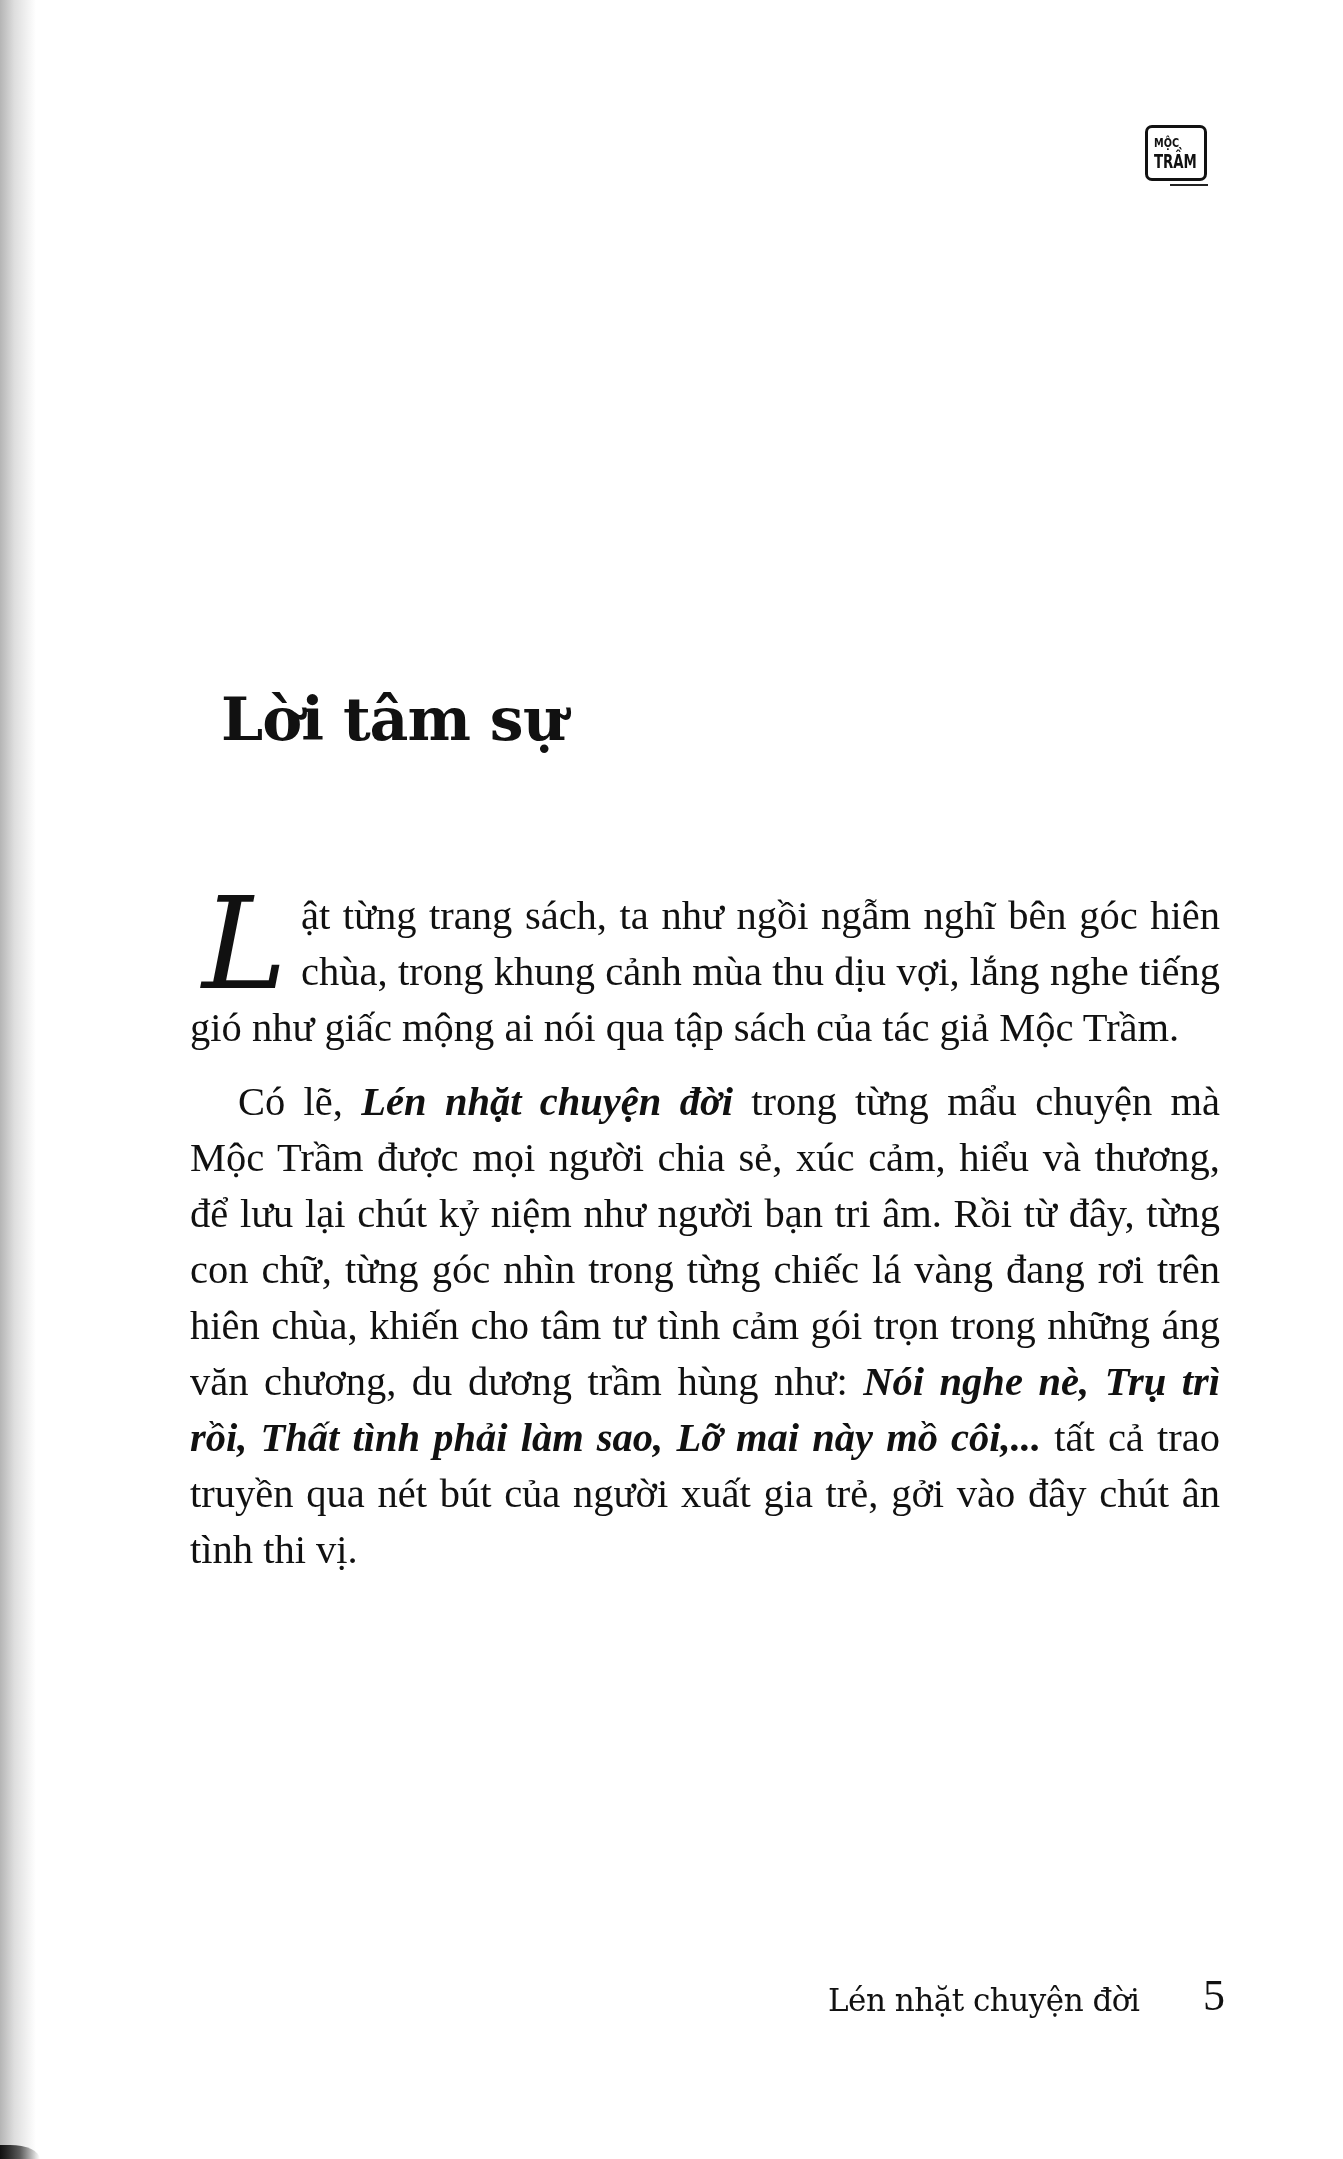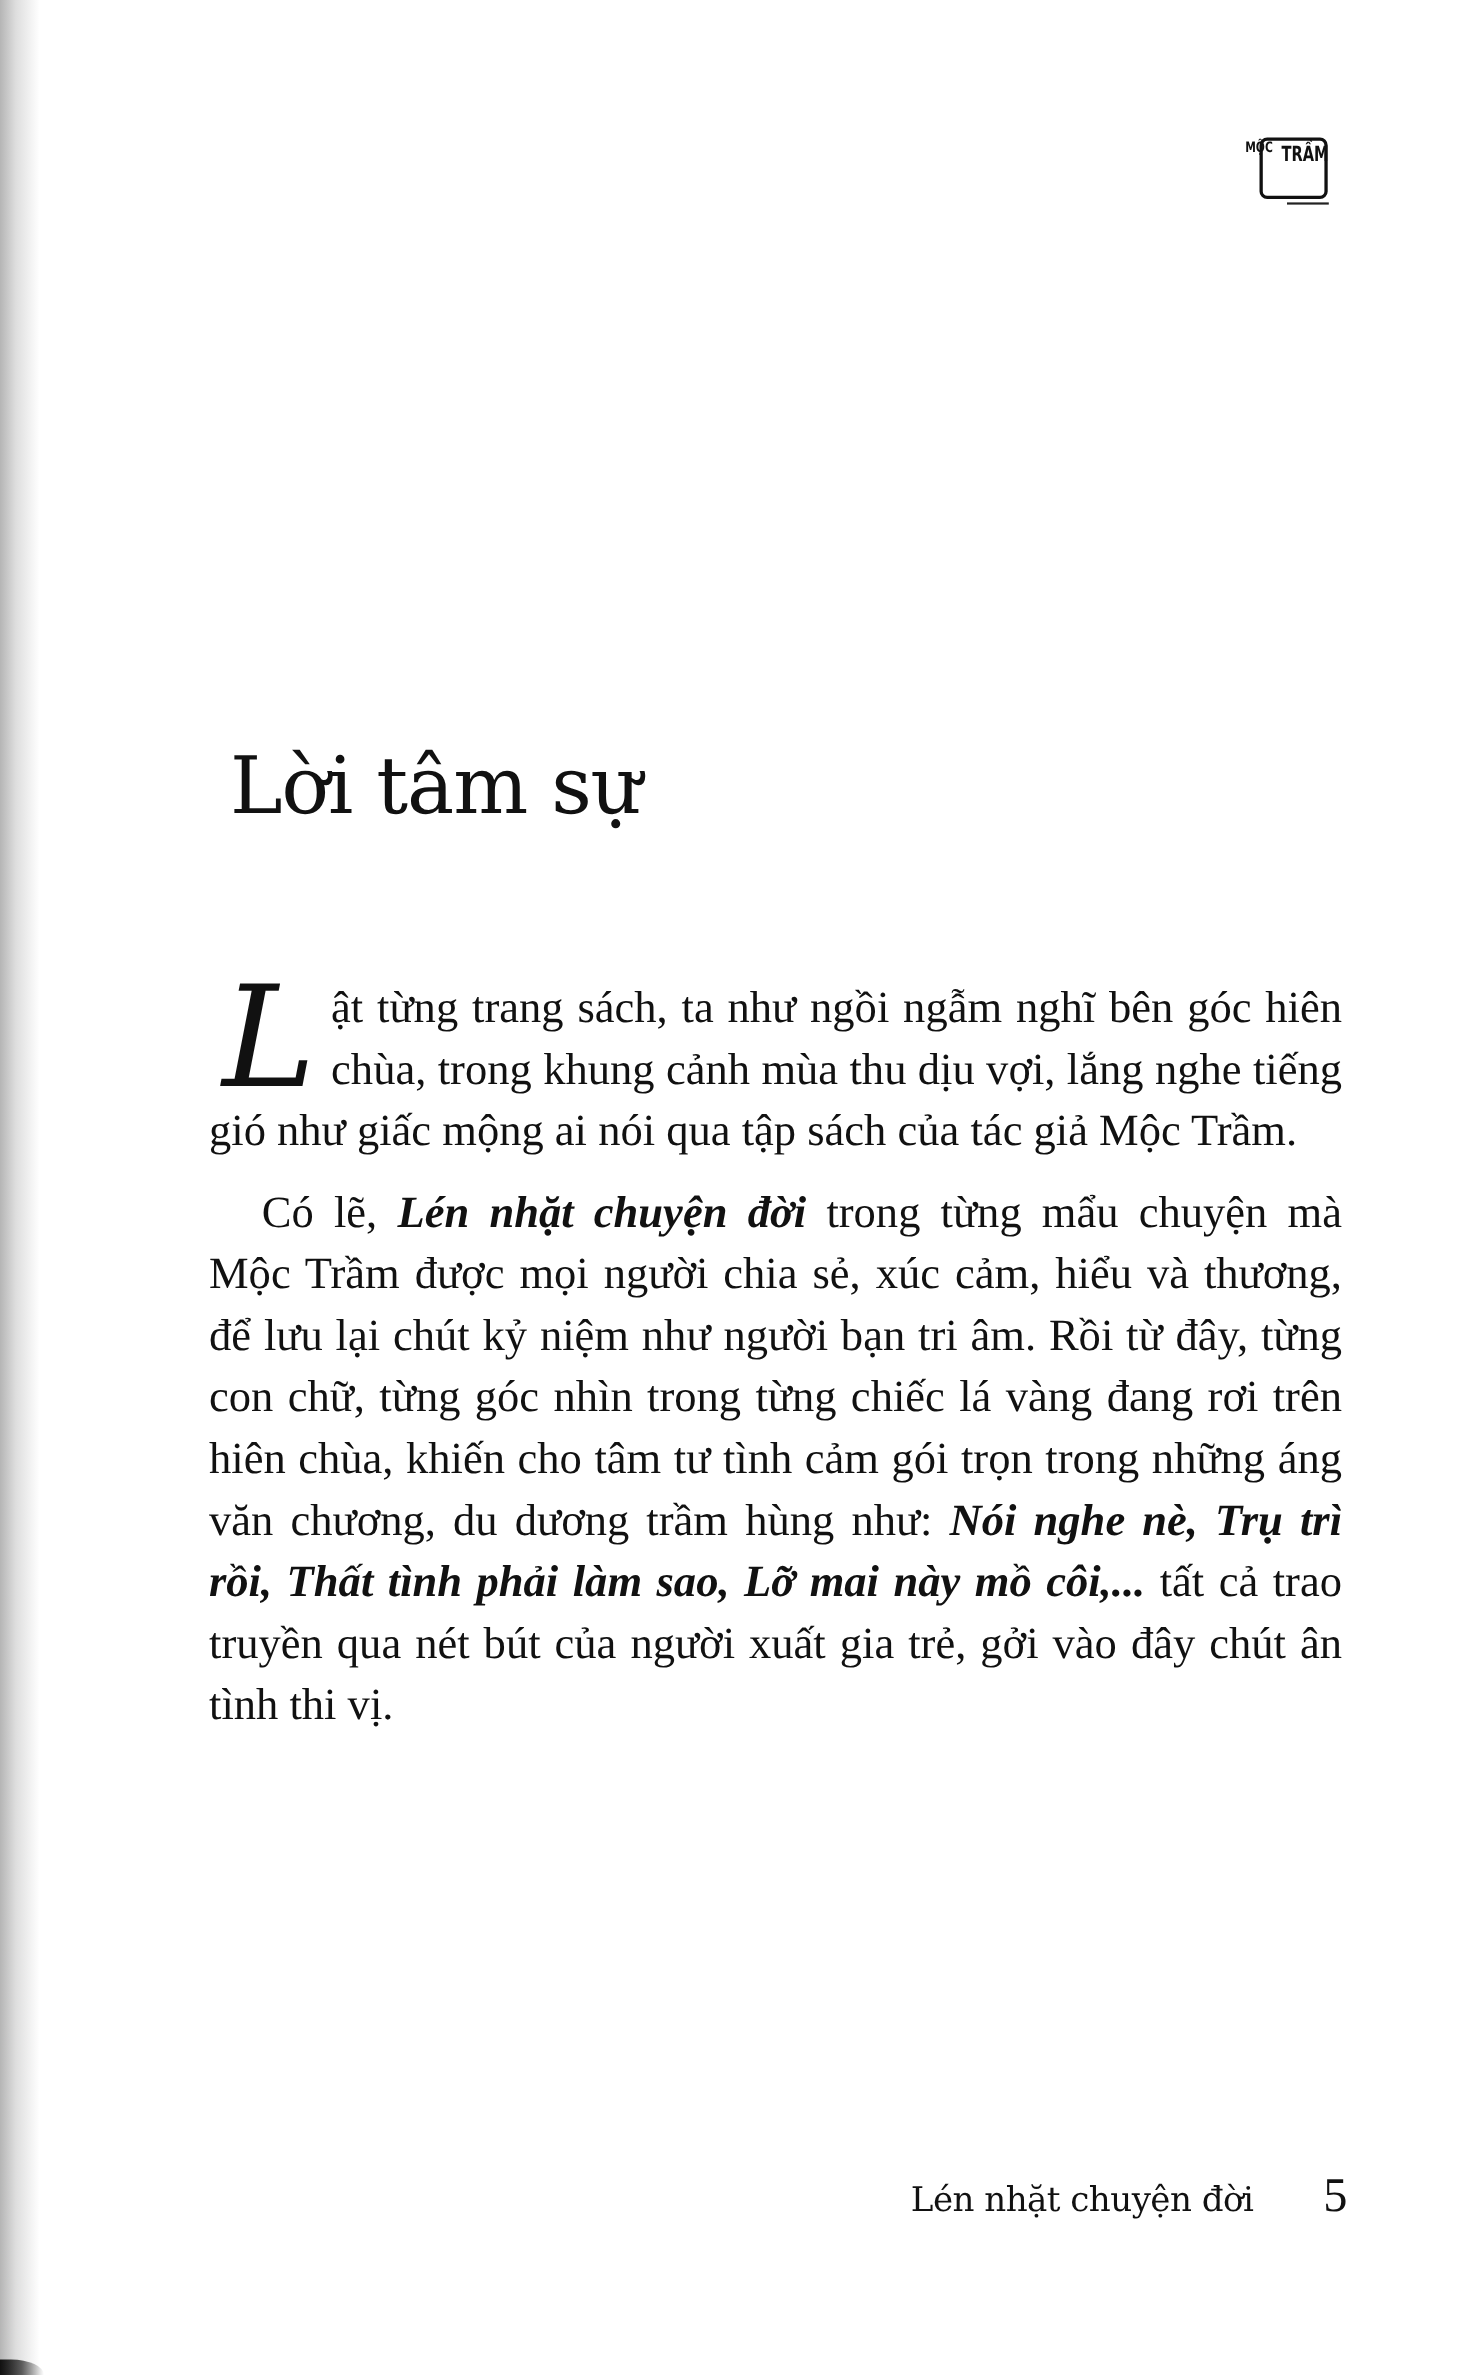--- a/index.html
+++ b/index.html
@@ -33,21 +33,21 @@
     .stamp {
       position: absolute;
       left: 1145px;
       top: 125px;
       width: 62px;
       height: 56px;
       border: 3px solid #111;
       border-radius: 7px;
       box-sizing: border-box;
       display: flex;
-      flex-direction: row;
+      flex-direction: column;
       justify-content: center;
       align-items: flex-start;
       padding-left: 6px;
       font-family: "DejaVu Sans", sans-serif;
       font-weight: bold;
       line-height: 1;
       letter-spacing: 0px;
     }
     .stamp .s1 { font-size: 13px; transform: scaleX(0.75); transform-origin: left; }
     .stamp .s2 { font-size: 19px; transform: scaleX(0.7); transform-origin: left; margin-top: 3px; }
@@ -55,23 +55,23 @@
       position: absolute;
       left: 1170px; top: 184px;
       width: 38px; height: 2px;
       background: #222;
     }
     .chapter-title {
       position: absolute;
       left: 205px;
       top: 668px;
       font-family: "DejaVu Serif", serif;
-      font-size: 72px;
-      font-weight: normal;
-      margin: 4px;
+      font-size: 60px;
+      font-weight: bold;
+      margin: 16px;
       letter-spacing: -1px;
       color: #111;
     }
     .body-text {
       position: absolute;
       left: 190px;
       top: 888px;
       width: 1030px;
       font-size: 40.5px;
       line-height: 56px;

